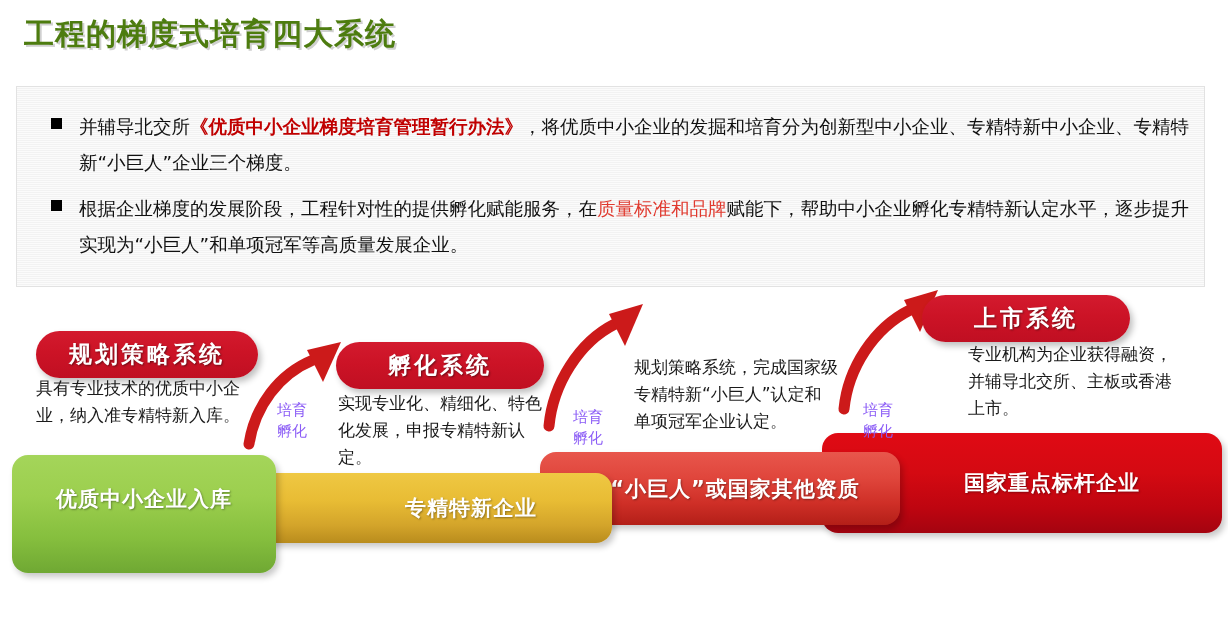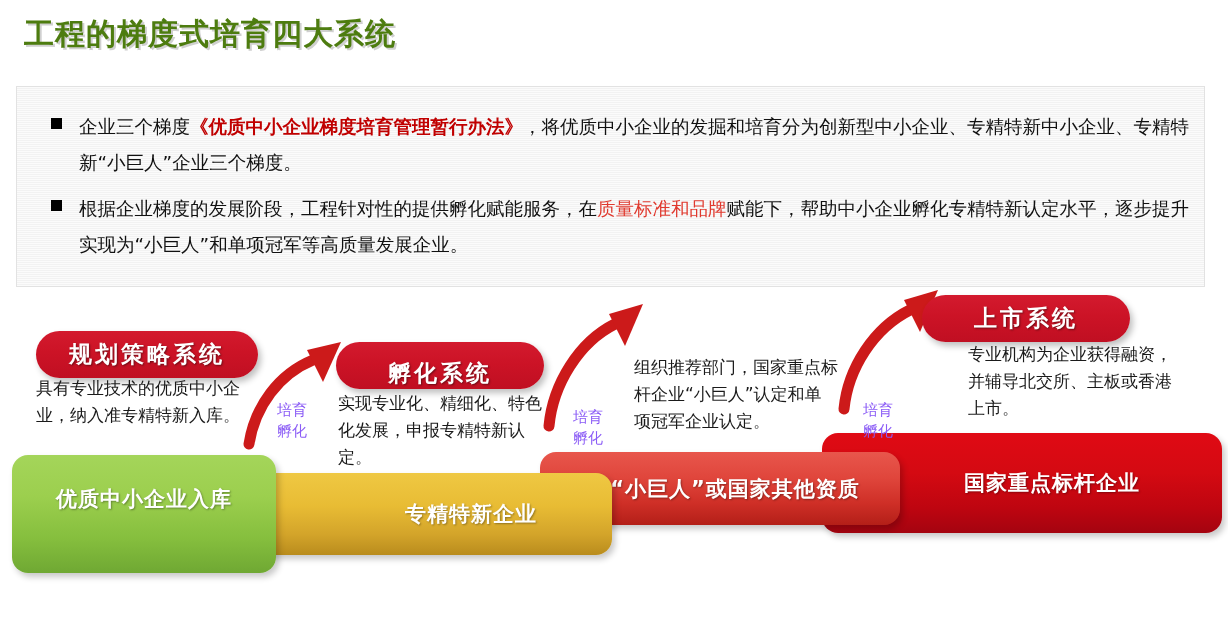--- a/index.html
+++ b/index.html
@@ -54,21 +54,21 @@
     box-shadow: 3px 4px 6px rgba(0,0,0,0.22);
     white-space: nowrap;
   }
   #bar-green {
     left: 12px; top: 455px; width: 264px; height: 118px;
     background: linear-gradient(to bottom, #a4d55a 0%, #9ccf4e 35%, #86bf3e 70%, #6fa833 100%);
     z-index: 4;
     padding-bottom: 30px;
   }
   #bar-yellow {
-    left: 180px; top: 473px; width: 432px; height: 82px;
+    left: 180px; top: 473px; width: 432px; height: 70px;
     background: linear-gradient(to bottom, #efc843 0%, #e8bc34 40%, #d3a42a 75%, #b98c1d 100%);
     z-index: 3;
     padding-left: 150px;
   }
   #bar-red1 {
     left: 540px; top: 452px; width: 360px; height: 73px;
     background: linear-gradient(to bottom, #e8564c 0%, #e0463c 35%, #cf2f27 70%, #b31f18 100%);
     z-index: 2;
     padding-left: 30px;
   }
@@ -86,21 +86,21 @@
     background: linear-gradient(to bottom, #d31a2e 0%, #cc1326 45%, #c00f22 100%);
     color: #fff;
     display: flex; align-items: center; justify-content: center;
     font-weight: bold; font-size: 23px; letter-spacing: 3px;
     font-family: "DejaVu Sans", "Liberation Sans", sans-serif;
     text-shadow: 1px 1px 2px rgba(0,0,0,0.45);
     box-shadow: 3px 4px 6px rgba(0,0,0,0.25);
     white-space: nowrap; z-index: 8;
   }
   #badge-1 { left: 36px;  top: 331px; width: 222px; height: 47px; }
-  #badge-2 { left: 336px; top: 342px; width: 208px; height: 47px; align-items: flex-end; }
+  #badge-2 { left: 336px; top: 342px; width: 208px; height: 47px; }
   #badge-3 { left: 633px; top: 307px; width: 216px; height: 47px; }
   #badge-4 { left: 922px; top: 295px; width: 208px; height: 47px; }
 
   
   .desc {
     position: absolute; z-index: 9;
     font-size: 17px; line-height: 27px; color: #1a1a1a;
     font-family: "DejaVu Sans", "Liberation Sans", sans-serif;
   }
   #desc-1 { left: 36px;  top: 375px; width: 206px; }
@@ -131,21 +131,21 @@
 <div id="slide">
 
   <div class="slide-title">工程的梯度式培育四大系统</div>
 
   <div class="body-panel">
     <div class="bullet-list">
 
       <div class="bullet-row">
         <span class="bullet-mark"></span>
         <div class="bullet-text">
-          <span>企业三个梯度</span><span class="hl-red-bold">《优质中小企业梯度培育管理暂行办法》</span><span>，将优质中小企业的发掘和培育分为创新型中小企业、专精特新中小企业、专精特新“小巨人”企业三个梯度。</span>
+          <span>并辅导北交所</span><span class="hl-red-bold">《优质中小企业梯度培育管理暂行办法》</span><span>，将优质中小企业的发掘和培育分为创新型中小企业、专精特新中小企业、专精特新“小巨人”企业三个梯度。</span>
         </div>
       </div>
 
       <div class="bullet-row">
         <span class="bullet-mark"></span>
         <div class="bullet-text">
           <span>根据企业梯度的发展阶段，工程针对性的提供孵化赋能服务，在</span><span class="hl-red">质量标准和品牌</span><span>赋能下，帮助中小企业孵化专精特新认定水平，逐步提升实现为“小巨人”和单项冠军等高质量发展企业。</span>
         </div>
       </div>
 
@@ -186,21 +186,21 @@
     <div>培育</div>
     <div>孵化</div>
   </div>
   <div class="arrow-label" id="alabel-3">
     <div>培育</div>
     <div>孵化</div>
   </div>
 
   <div class="desc" id="desc-1">具有专业技术的优质中小企业，纳入准专精特新入库。</div>
   <div class="desc" id="desc-2">实现专业化、精细化、特色化发展，申报专精特新认定。</div>
-  <div class="desc" id="desc-3">组织推荐部门，国家重点标杆企业“小巨人”认定和单项冠军企业认定。</div>
+  <div class="desc" id="desc-3">规划策略系统，完成国家级专精特新“小巨人”认定和单项冠军企业认定。</div>
   <div class="desc" id="desc-4">专业机构为企业获得融资，并辅导北交所、主板或香港上市。</div>
 
   <div class="badge" id="badge-1">
     <span>规划策略系统</span>
   </div>
   <div class="badge" id="badge-2">
     <span>孵化系统</span>
   </div>
   <div class="badge" id="badge-4">
     <span>上市系统</span>

